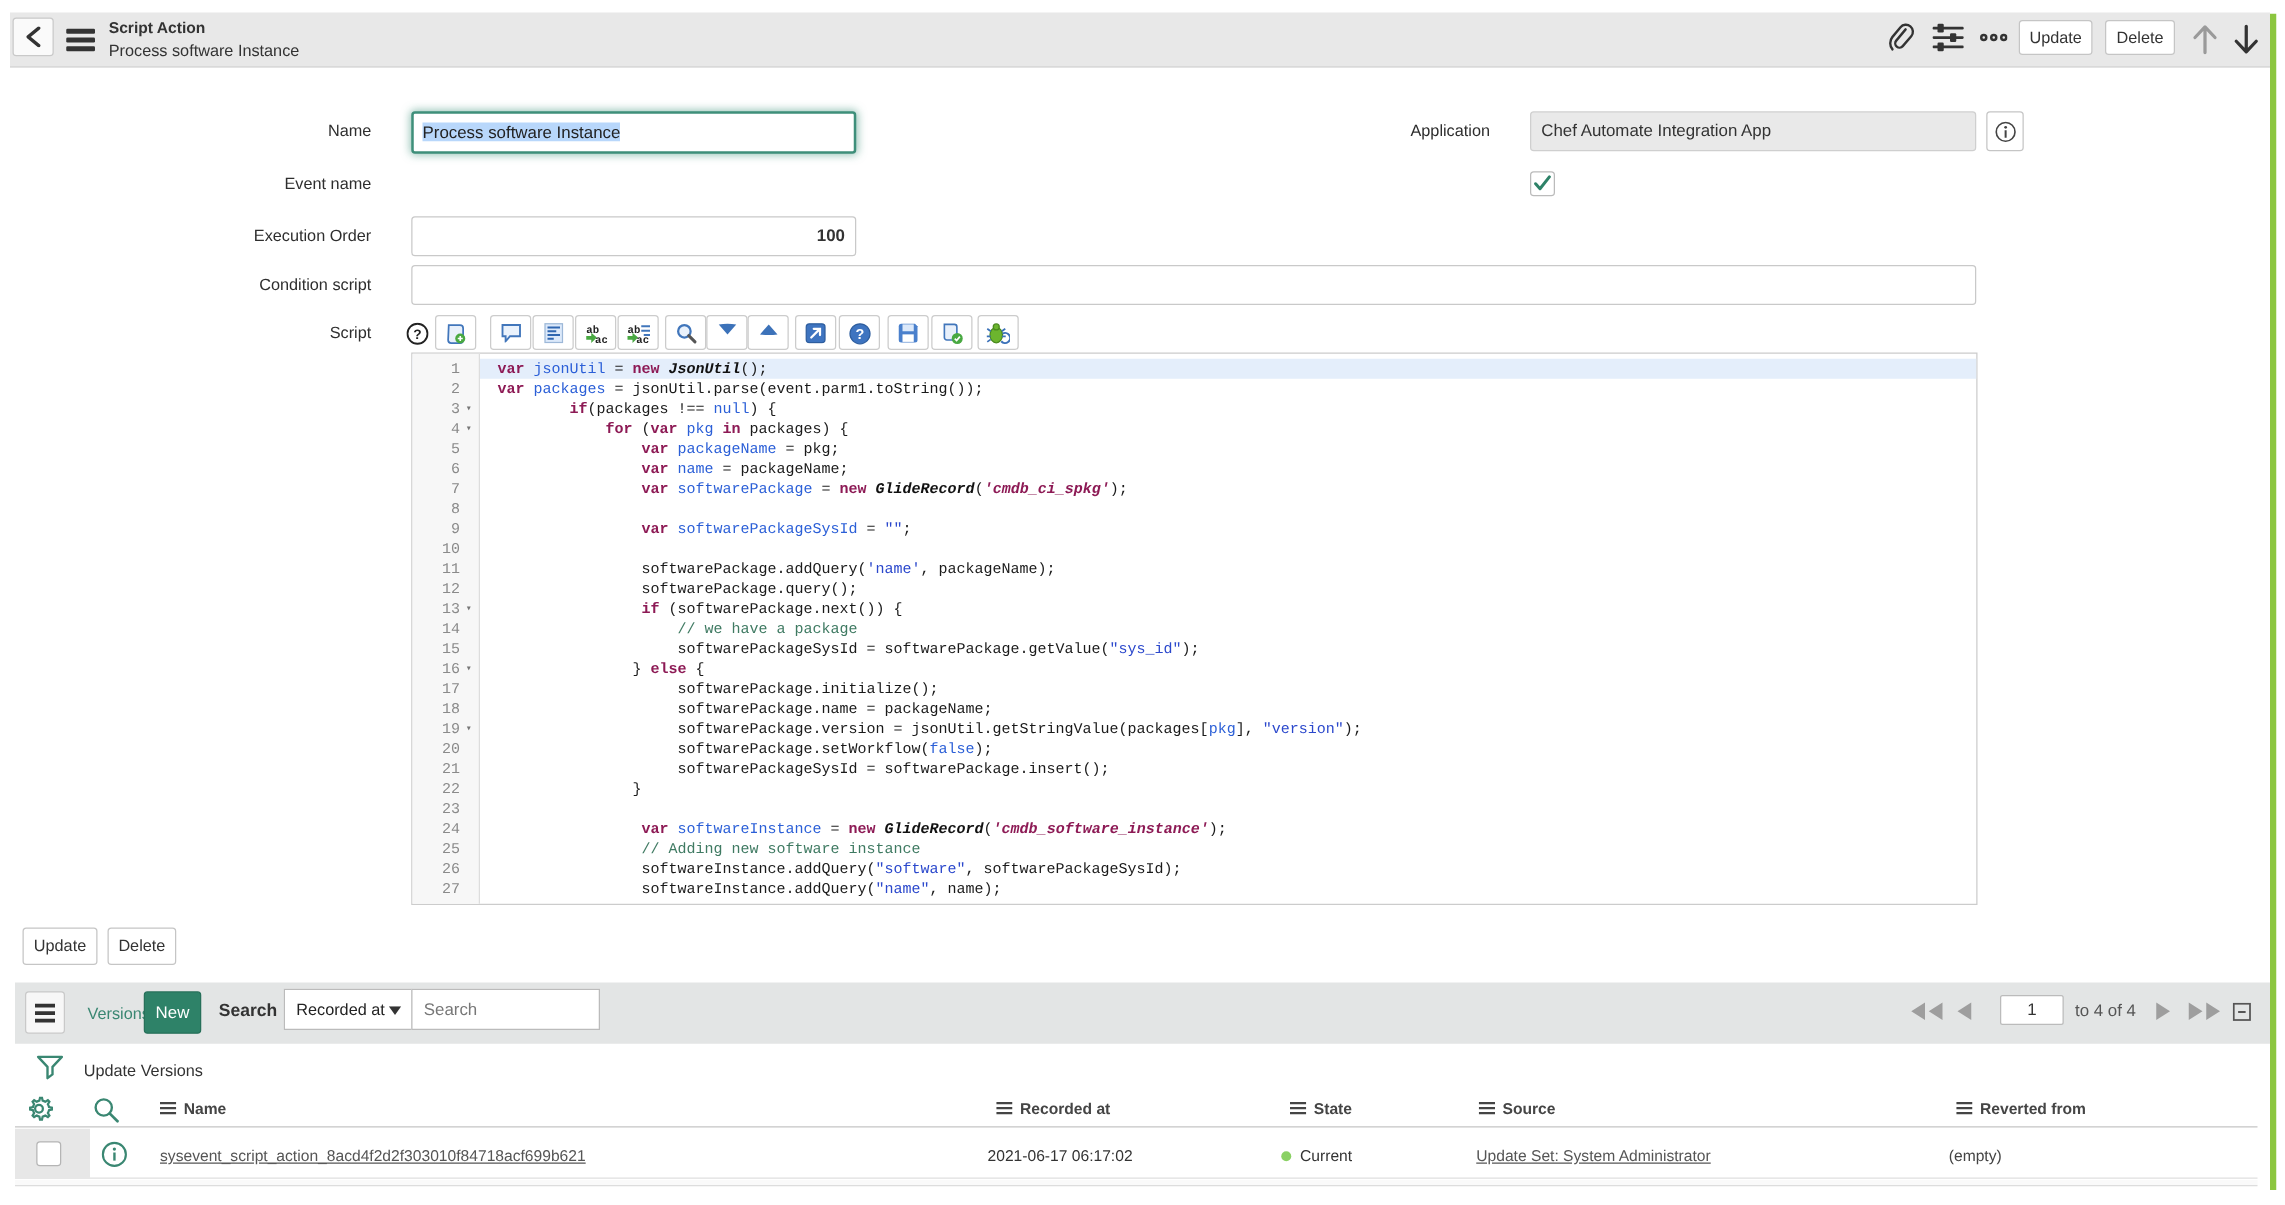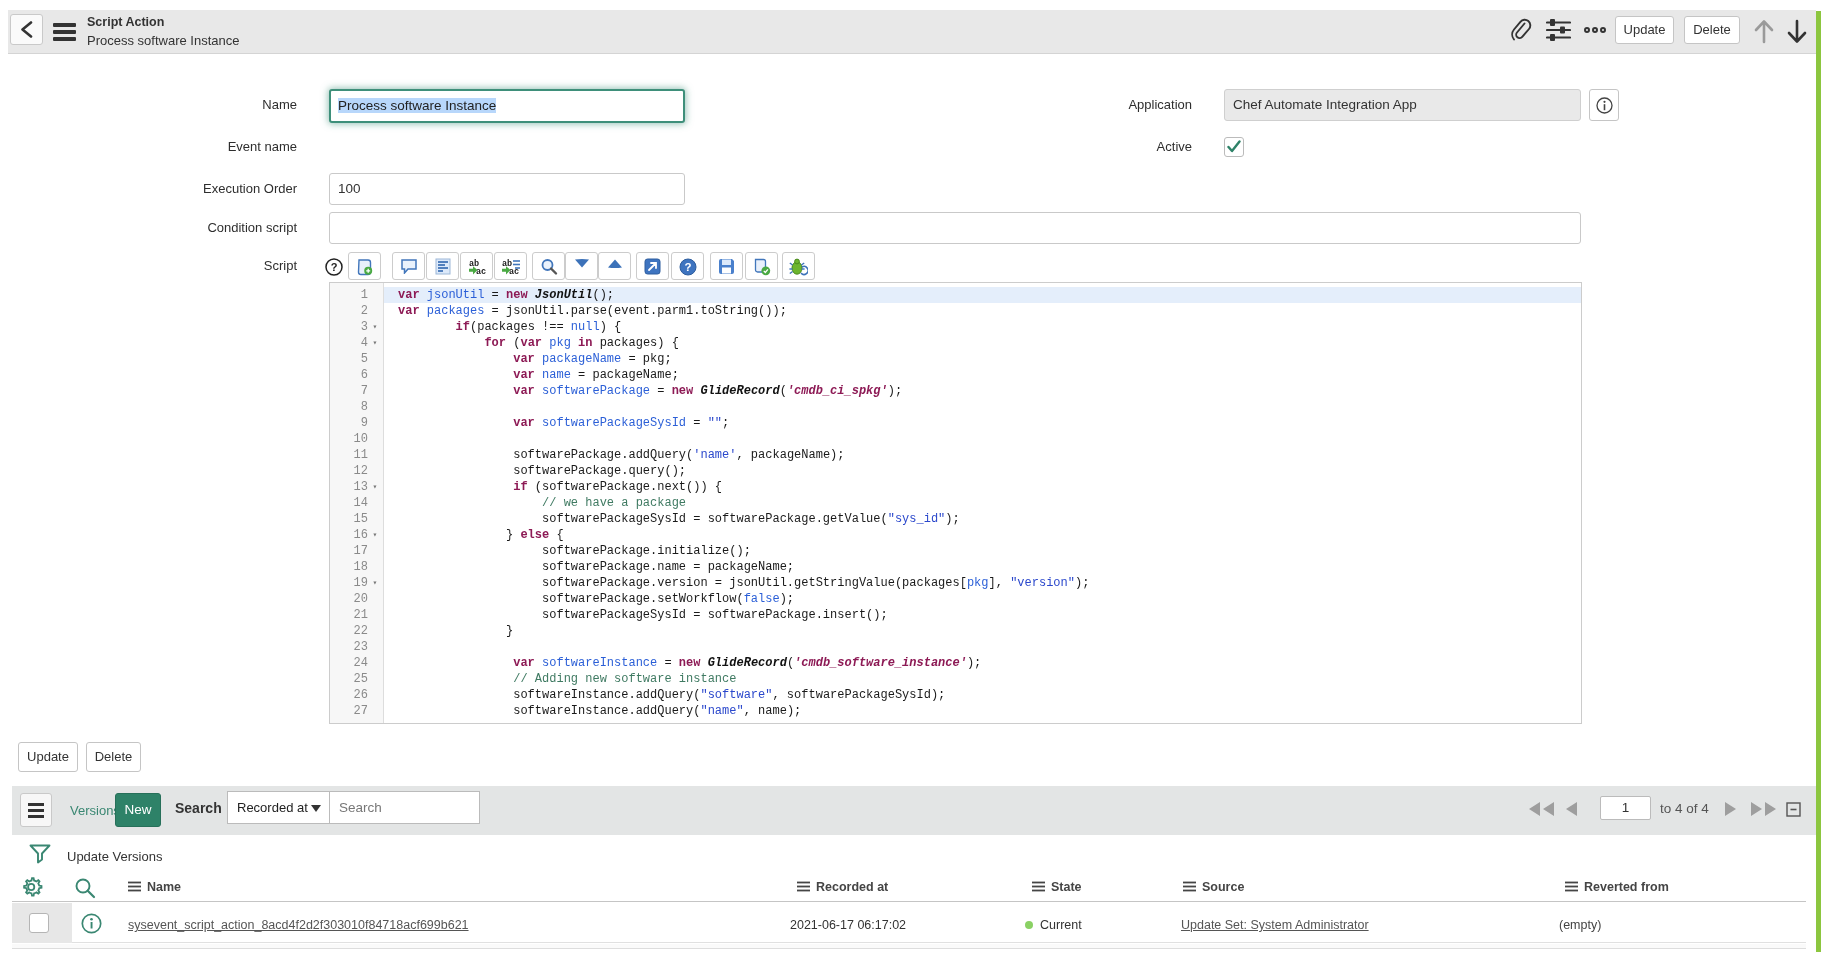--- a/index.html
+++ b/index.html
@@ -86,25 +86,24 @@
     </svg>
 
   <div class="abs" style="left:1816px;top:11px;width:5px;height:941px;background:#8cc63f"></div>
 
   <div class="abs flabel" style="left:0;top:89px;width:297px;">Name</div>
   <div class="abs flabel" style="left:0;top:131px;width:297px;">Event name</div>
   <div class="abs flabel" style="left:0;top:173px;width:297px;">Execution Order</div>
   <div class="abs flabel" style="left:0;top:212px;width:297px;">Condition script</div>
   <div class="abs flabel" style="left:0;top:250px;width:297px;">Script</div>
   <div class="abs" style="left:329px;top:89px;width:356px;height:34px;border:2px solid #3e8f7a;border-radius:3px;background:#fff;box-shadow:0 0 7px 1px rgba(62,143,122,0.55);line-height:30px;font-size:13.5px;color:#222;padding:0 7px;"><span style="background:#b8d7fb;">Process software Instance</span></div>
-  <div class="abs inp" style="left:329px;top:173px;width:356px;">100</div>
+  <div class="abs inp" style="left:329px;top:173px;width:356px;text-align:right;font-weight:bold;">100</div>
   <div class="abs inp" style="left:329px;top:212px;width:1252px;"></div>
 
   <div class="abs flabel" style="left:895px;top:89px;width:297px;">Application</div>
-  <div class="abs flabel" style="left:895px;top:131px;width:297px;">Active</div>
   <div class="abs inp" style="left:1224px;top:89px;width:357px;background:#e9e9e9;border-color:#cfcfcf;">Chef Automate Integration App</div>
   <div class="abs btn" style="left:1589px;top:89px;width:30px;height:32px;"><svg style="margin-top:7px" width="17" height="17" viewBox="0 0 17 17">
         <circle cx="8.5" cy="8.5" r="7.5" fill="none" stroke="#444" stroke-width="1.3"></circle>
         <circle cx="8.5" cy="4.8" r="1.1" fill="#444"></circle>
         <rect x="7.7" y="7.2" width="1.6" height="6" fill="#444"></rect>
       </svg></div>
   <div class="abs" style="left:1224px;top:137px;width:20px;height:20px;border:1px solid #bbb;border-radius:3px;background:#fff;"><svg style="margin:2px 0 0 2px" width="14" height="13" viewBox="0 0 14 13">
         <path d="M1.5 7 L5 11 L12.5 1.5" fill="none" stroke="#2e8268" stroke-width="2.4" stroke-linecap="round" stroke-linejoin="round"></path>
       </svg></div>
 

